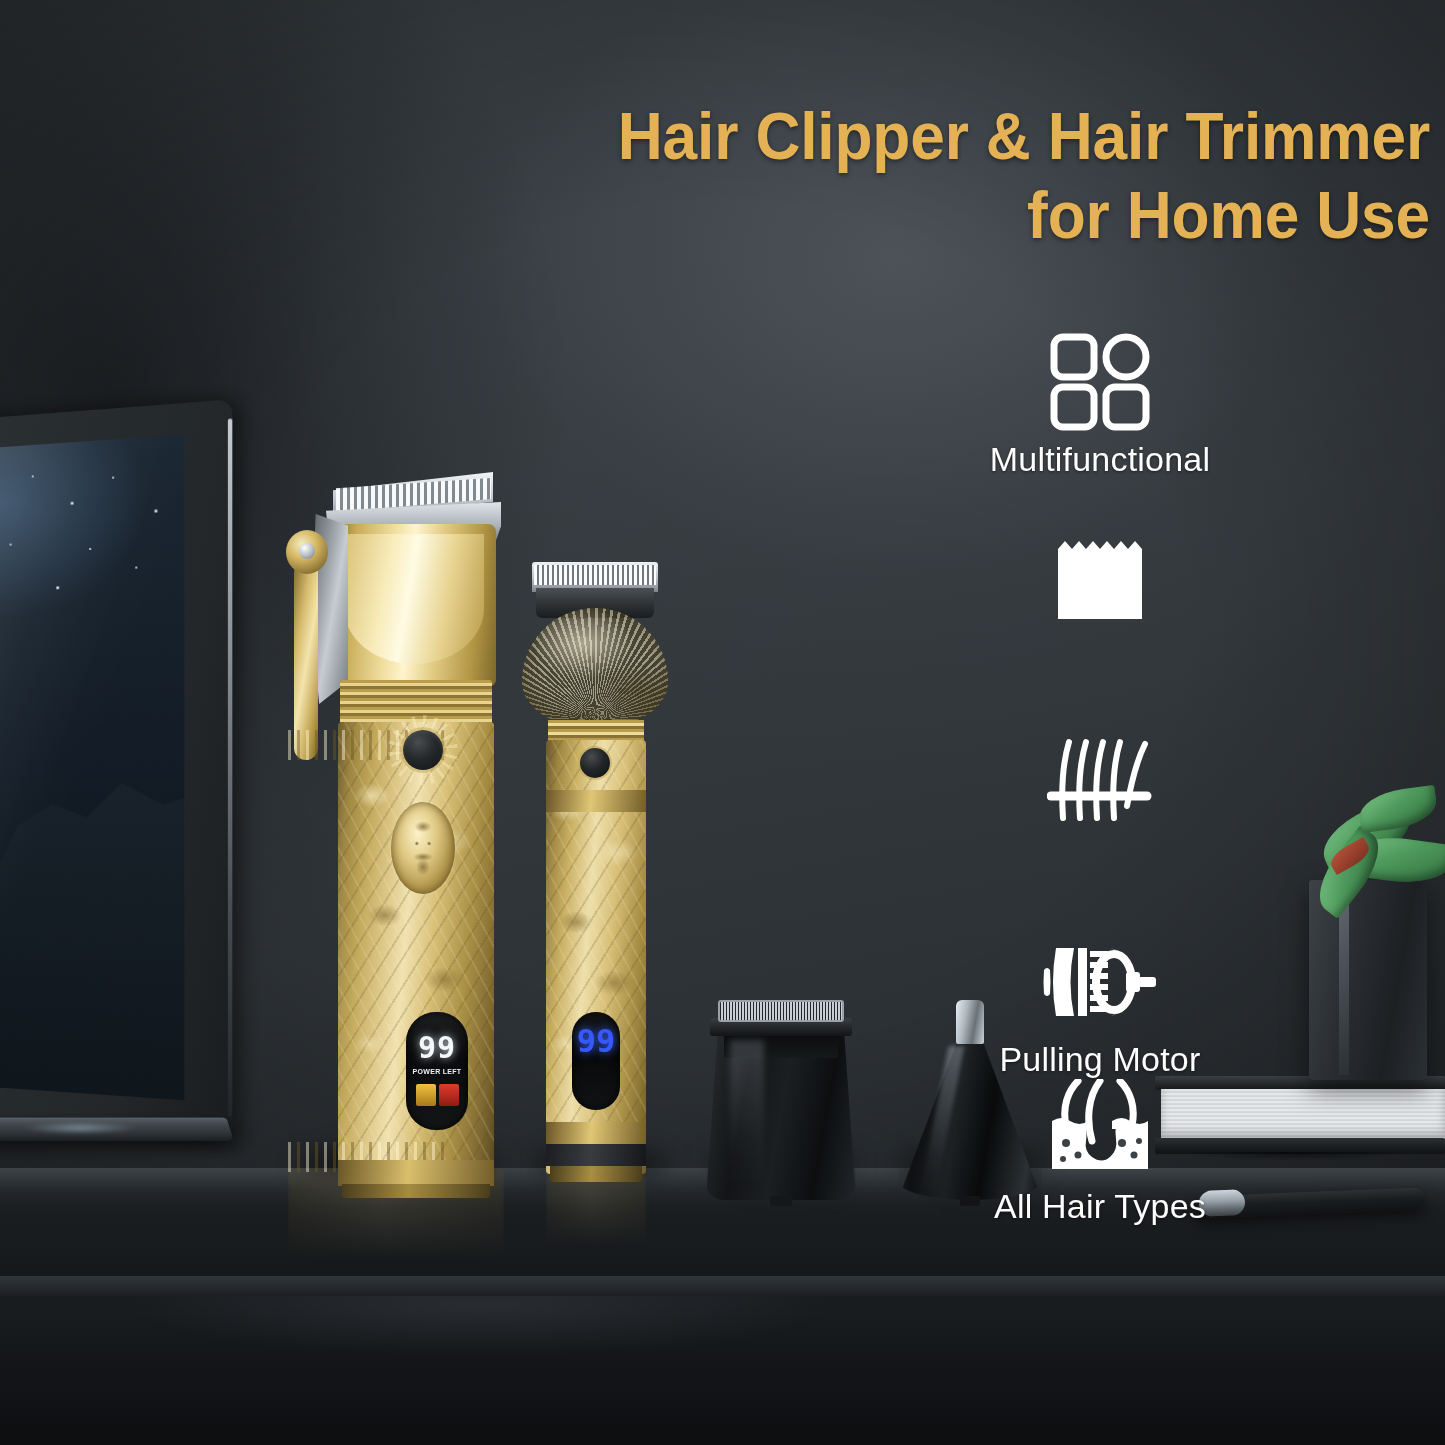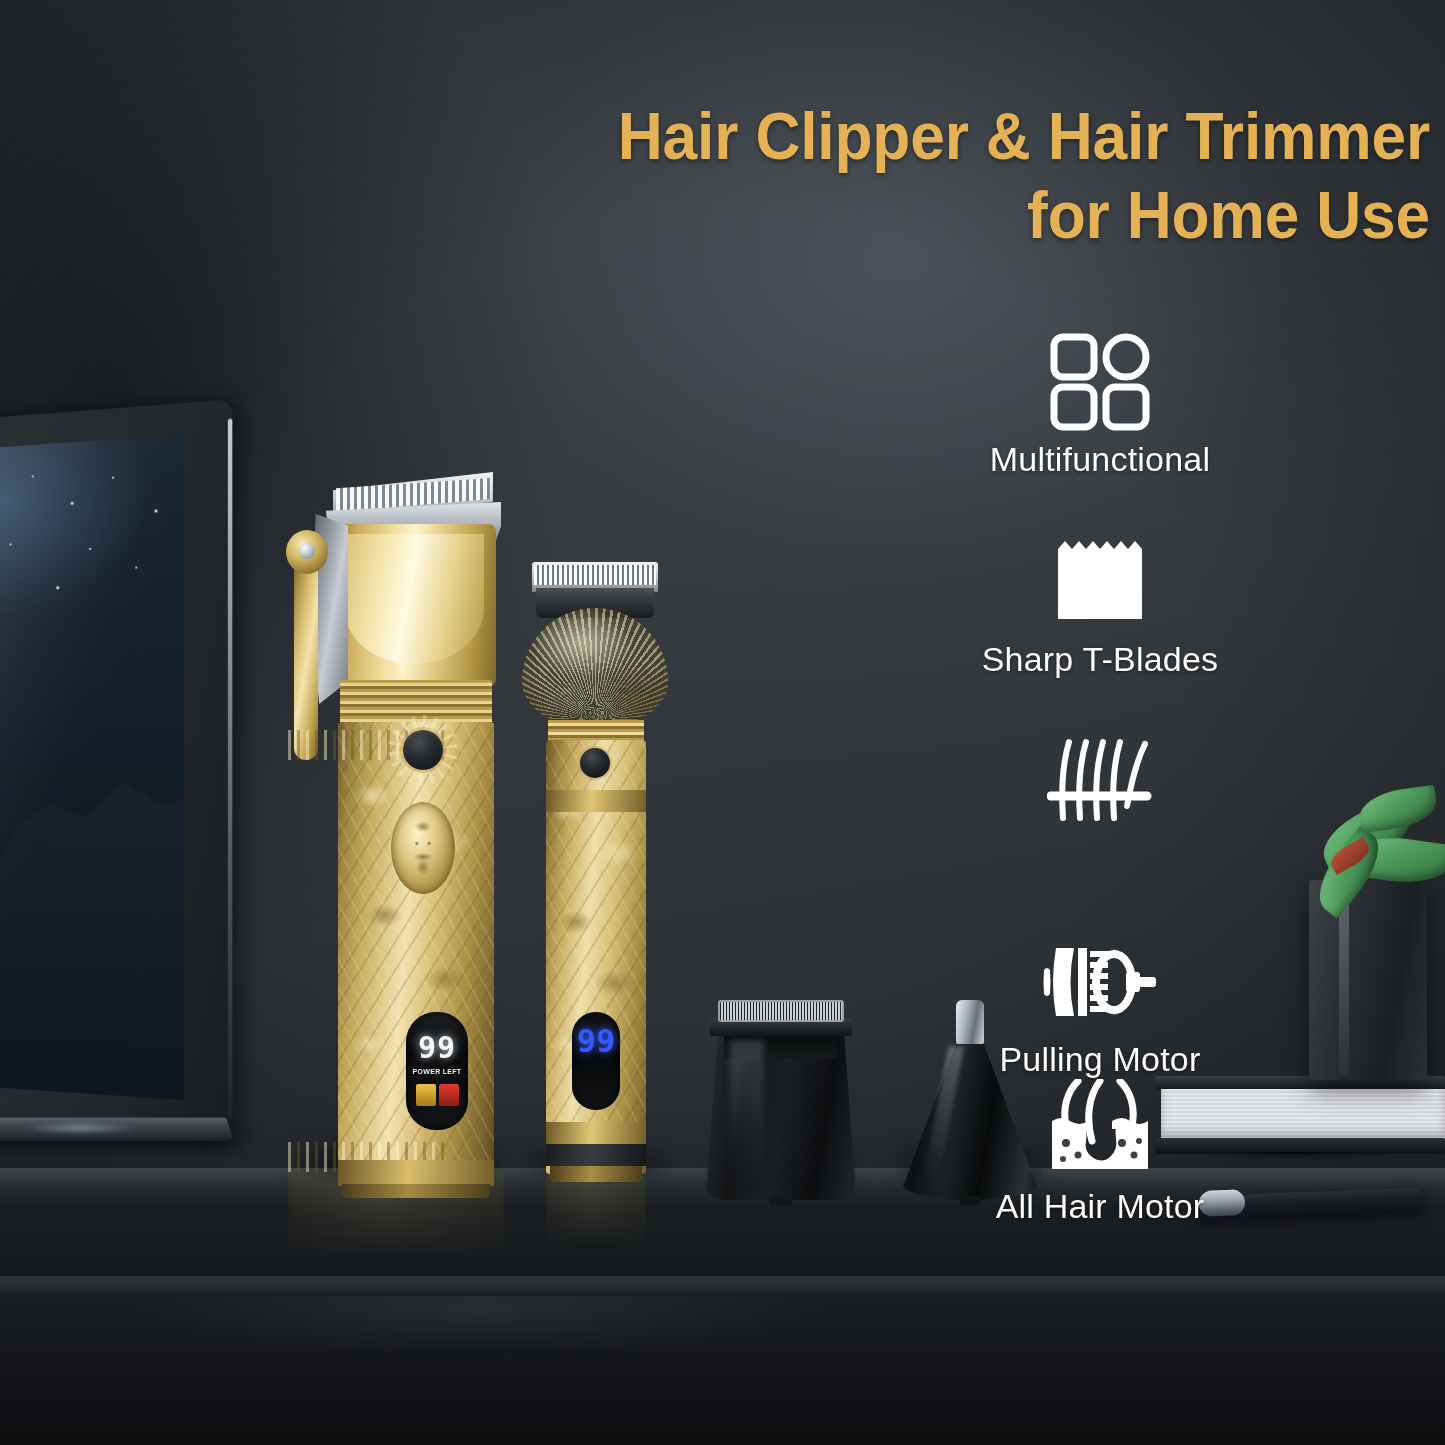--- a/index.html
+++ b/index.html
@@ -635,21 +635,20 @@
       </div>
       <div class="feat-label">Multifunctional</div>
     </div>
 
     <div class="feature">
       <div class="feat-icon">
         <svg width="92" height="86" viewBox="0 0 92 86" fill="none">
           <path fill="#ffffff" d="M4 10 L11 2 L18 10 L25 2 L32 10 L39 2 L46 10 L53 2 L60 10 L67 2 L74 10 L81 2 L88 10 L88 80 L4 80 Z"></path>
         </svg>
       </div>
-      <div class="feat-label">Sharp T-Blades</div>
     </div>
 
     <div class="feature">
       <div class="feat-icon">
         <svg width="106" height="96" viewBox="0 0 106 96" fill="none" stroke="#ffffff" stroke-width="6" stroke-linecap="round">
           <path d="M16 84 C14 54 16 28 22 8"></path>
           <path d="M33 84 C31 54 33 28 39 8"></path>
           <path d="M50 84 C48 54 50 28 56 8"></path>
           <path d="M67 84 C65 54 67 28 73 8"></path>
           <path d="M80 72 C84 50 90 26 98 10"></path>
@@ -692,17 +691,17 @@
           <path fill="#ffffff" d="M8 42 q10 -6 18 0 q10 6 18 0 l0 8 H8 Z"></path>
           <path fill="#ffffff" d="M68 42 q10 -6 18 0 q10 6 18 0 l0 8 H68 Z"></path>
           <circle cx="22" cy="64" r="4" fill="#3b4145"></circle>
           <circle cx="34" cy="76" r="3.5" fill="#3b4145"></circle>
           <circle cx="19" cy="80" r="3" fill="#3b4145"></circle>
           <circle cx="78" cy="64" r="4" fill="#3b4145"></circle>
           <circle cx="90" cy="76" r="3.5" fill="#3b4145"></circle>
           <circle cx="95" cy="62" r="3" fill="#3b4145"></circle>
         </svg>
       </div>
-      <div class="feat-label">All Hair Motor</div>
+      <div class="feat-label">All Hair Types</div>
     </div>
 
   </div>
 </div>
 
 </body></html>

